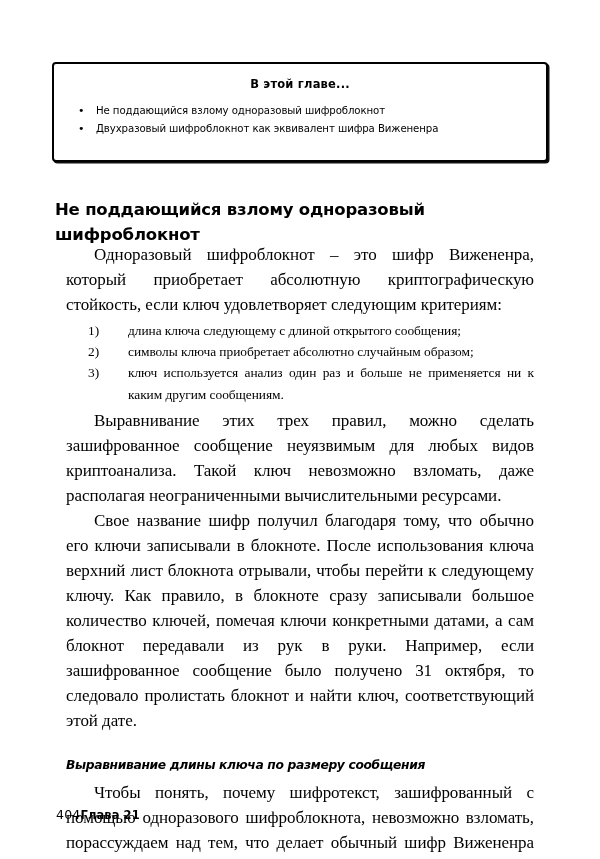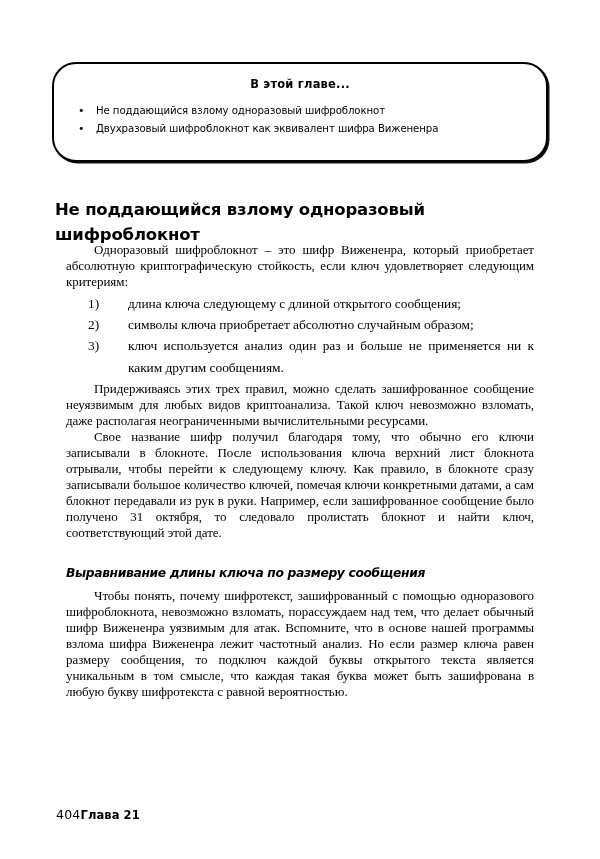--- a/index.html
+++ b/index.html
@@ -25,21 +25,21 @@
 
   
   .callout {
     position: absolute;
     left: 52px;
     top: 62px;
     width: 496px;
     height: 100px;
     box-sizing: border-box;
     border: 2.5px solid #000000;
-    border-radius: 24px;
+    border-radius: 4px;
     background: #ffffff;
     box-shadow: 1.5px 1.5px 0 0 #111111;
   }
   .callout-title {
     text-align: center;
     font-family: "DejaVu Sans", "Liberation Sans", sans-serif;
     font-weight: bold;
     font-size: 11.5px;
     letter-spacing: 0.2px;
     margin-top: 13px;
@@ -80,22 +80,22 @@
 
   
   .col {
     position: absolute;
     left: 66px;
     top: 242px;
     width: 468px;
   }
   p.body {
     margin: 0;
-    font-size: 13px;
-    line-height: 16px;
+    font-size: 17px;
+    line-height: 25px;
     text-align: justify;
     text-indent: 28px;
     letter-spacing: -0.05px;
   }
 
   ol.criteria {
     margin: 3px 0 3px 0;
     padding: 0;
     list-style: none;
   }
@@ -179,21 +179,21 @@
       <li>
         <span class="num">2)</span>
         <span>символы ключа приобретает абсолютно случайным образом;</span>
       </li>
       <li>
         <span class="num">3)</span>
         <span>ключ используется анализ один раз и больше не применяется ни к каким другим сообщениям.</span>
       </li>
     </ol>
 
-    <p class="body">Придерживаясь этих трех правил, можно сделать зашифрованное сообщение неуязвимым для любых видов криптоанализа. Такой ключ невозможно взломать, даже располагая неограниченными вычислительными ресурсами.</p>
+    <p class="body">Выравнивание этих трех правил, можно сделать зашифрованное сообщение неуязвимым для любых видов криптоанализа. Такой ключ невозможно взломать, даже располагая неограниченными вычислительными ресурсами.</p>
 
     <p class="body">Свое название шифр получил благодаря тому, что обычно его ключи записывали в блокноте. После использования ключа верхний лист блокнота отрывали, чтобы перейти к следующему ключу. Как правило, в блокноте сразу записывали большое количество ключей, помечая ключи конкретными датами, а сам блокнот передавали из рук в руки. Например, если зашифрованное сообщение было получено 31 октября, то следовало пролистать блокнот и найти ключ, соответствующий этой дате.</p>
 
     <h2 class="h2">Выравнивание длины ключа по размеру сообщения</h2>
 
     <p class="body">Чтобы понять, почему шифротекст, зашифрованный с помощью одноразового шифроблокнота, невозможно взломать, порассуждаем над тем, что делает обычный шифр Вижененра уязвимым для атак. Вспомните, что в основе нашей программы взлома шифра Вижененра лежит частотный анализ. Но если размер ключа равен размеру сообщения, то подключ каждой буквы открытого текста является уникальным в том смысле, что каждая такая буква может быть зашифрована в любую букву шифротекста с равной вероятностью.</p>
 
   </div>
 
   <div class="footer">

